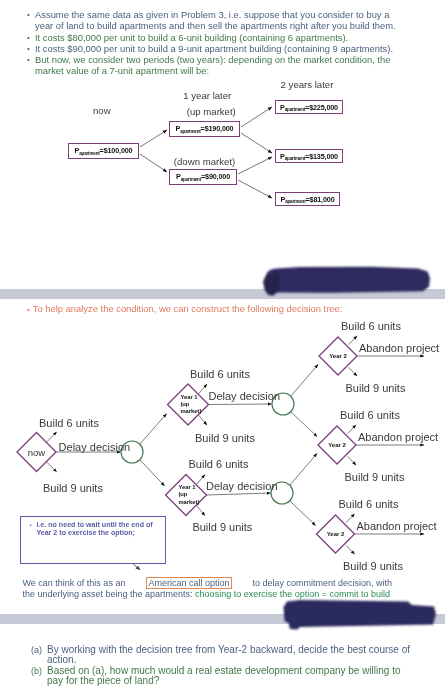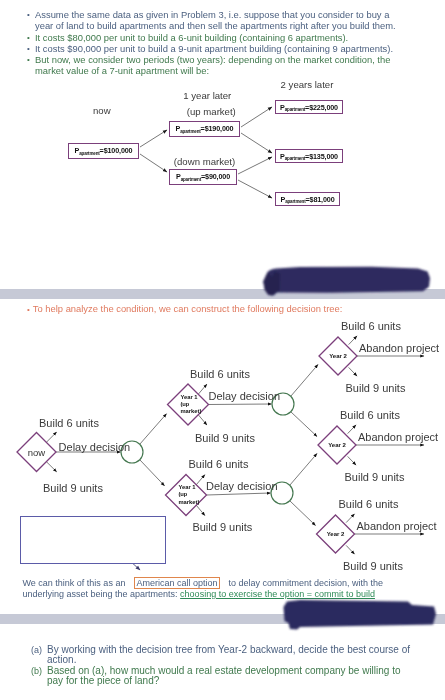--- a/index.html
+++ b/index.html
@@ -24,22 +24,22 @@
 .dtx2{position:absolute;font-size:6px;font-weight:bold;color:#111;white-space:nowrap;transform:translate(-50%,-50%);}
 .dtx3{position:absolute;font-size:5.8px;font-weight:bold;color:#111;white-space:nowrap;transform:translateY(-50%);line-height:7.4px;text-align:left;}
 .dtx3 span{display:block;}
 .note{position:absolute;left:20.4px;top:516px;width:146px;height:47.5px;box-sizing:border-box;border:1px solid #5b5ba8;background:#fff;padding:3.5px 2px 0 4.5px;}
 .nrow{display:flex;align-items:flex-start;}
 .ndot{flex:0 0 10.5px;font-size:6px;line-height:8.2px;padding-left:3.5px;box-sizing:border-box;}
 .ntxt{flex:1;font-size:7.1px;line-height:8.2px;font-weight:bold;}
 .nblue{color:#5b5ba8;}
 .ngreen{color:#2e6b3c;}
 .summary{position:absolute;left:22.5px;top:577.5px;width:372px;font-size:9.0px;line-height:11.2px;color:#4a5f7f;}
-.boxed{border:1px solid #e0864c;padding:0 1.5px;margin:0 6px;}
-.glink{color:#2e8b57;text-decoration:underline;}
+.boxed{border:1px solid #e0864c;padding:0 1.5px;margin:0 18px;}
+.glink{color:#2e8b57;}
 .qlist{position:absolute;left:31px;top:644.5px;width:382px;}
 .qrow{display:flex;align-items:flex-start;}
 .qtag{flex:0 0 16px;font-size:9.0px;line-height:10.6px;}
 .qtxt{flex:1;font-size:10px;line-height:10.6px;}
 </style>
 </head>
 <body>
 
 <div class="bullets">
  <div class="b-row">
@@ -178,20 +178,24 @@
 <div class="dtx3" style="left:178.4px;top:495px;">
     <span>Year 1</span>
     <span>(up</span>
     <span>market)</span>
   </div>
 <div class="dtx2" style="left:338px;top:356px;">Year 2</div>
 <div class="dtx2" style="left:337px;top:445px;">Year 2</div>
 <div class="dtx2" style="left:335.5px;top:534px;">Year 2</div>
 
 <div class="note">
+ <div class="nrow">
+      <div class="ndot nblue">•</div>
+      <div class="ntxt nblue">i.e. no need to wait until the end of Year 2 to exercise the option;</div>
+    </div>
 </div>
 
 <div class="summary"><span>We can think of this as an </span><span class="boxed">American call option</span><span> to delay commitment decision, with the underlying asset being the apartments: </span><span class="glink">choosing to exercise the option = commit to build</span></div>
 
 <div class="qlist">
  <div class="qrow">
       <div class="qtag c-blue">(a)</div>
       <div class="qtxt c-blue">By working with the decision tree from Year-2 backward, decide the best course of action.</div>
     </div>
  <div class="qrow">

